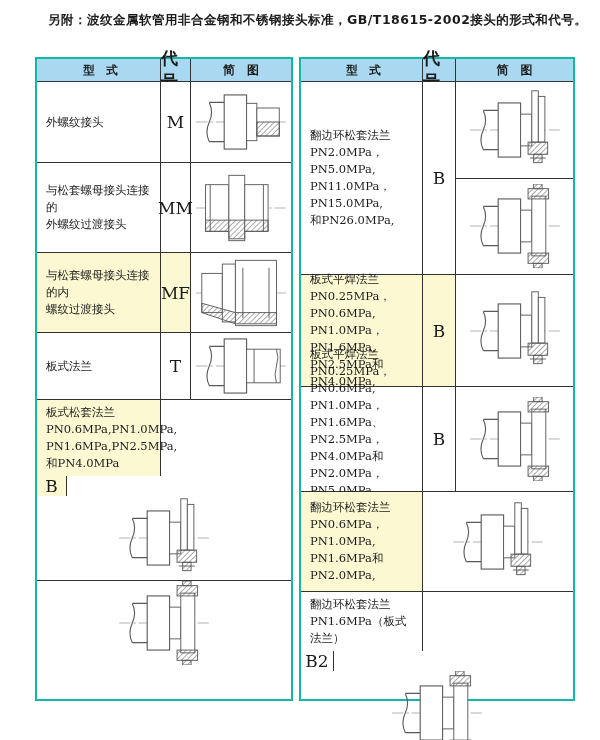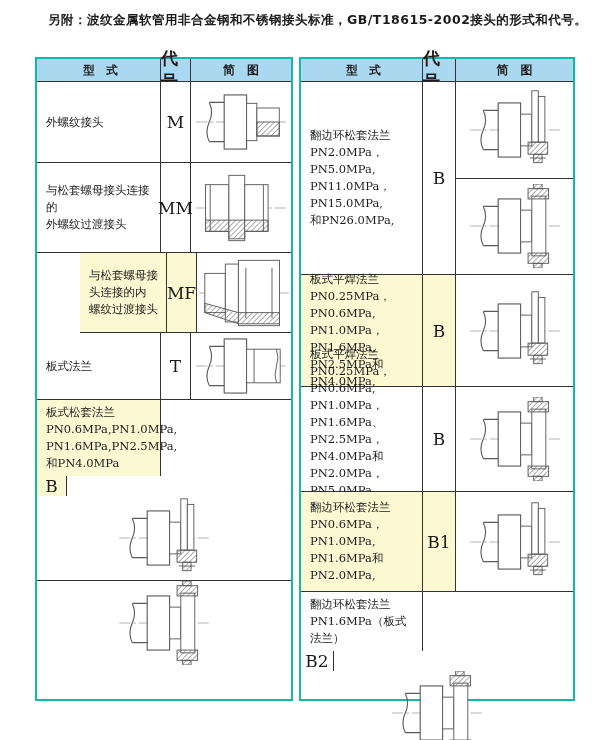--- a/index.html
+++ b/index.html
@@ -81,21 +81,21 @@
                 <rect x="12" y="20" width="25" height="50" fill="#fff" stroke="#5a5a5a"></rect>
                 <rect x="37" y="10" width="17" height="70" fill="#fff" stroke="#5a5a5a"></rect>
                 <rect x="54" y="20" width="25" height="50" fill="#fff" stroke="#5a5a5a"></rect>
                 <line x1="17" y1="20" x2="17" y2="70" stroke="#5a5a5a"></line>
                 <line x1="74" y1="20" x2="74" y2="70" stroke="#5a5a5a"></line>
                 <polygon points="12,58 79,58 79,70 54,70 54,78 37,78 37,70 12,70" fill="url(#h3)" stroke="#5a5a5a"></polygon>
               </svg>
             </div>
           </div>
         </div>
-        <div class="row highlight" style="height: 80px; margin-left: 43px;">
+        <div class="row highlight" style="height: 80px;">
           <div class="cell type-cell">与松套螺母接头连接的内
 螺纹过渡接头</div>
           <div class="cell code-cell">MF</div>
           <div class="cell diagram-cell">
             <div class="diagram-sub">
               <svg viewBox="0 0 100 90" width="94" height="84">
                 <defs>
                   <pattern id="h4" width="4" height="4" patternUnits="userSpaceOnUse" patternTransform="rotate(45)">
                     <line x1="0" y1="0" x2="0" y2="4" stroke="#5a5a5a" stroke-width="1.1"></line>
                   </pattern>
@@ -283,21 +283,20 @@
                 <rect x="64" y="74" width="22" height="11" fill="url(#h11)" stroke="#5a5a5a"></rect>
                 <rect x="70" y="85" width="9" height="5" fill="url(#h11)" stroke="#5a5a5a"></rect>
               </svg>
             </div>
           </div>
         </div>
         <div class="row highlight" style="height: 100px;">
           <div class="cell type-cell">翻边环松套法兰
 PN0.6MPa，PN1.0MPa,
 PN1.6MPa和PN2.0MPa,</div>
-          <div class="cell code-cell">B1</div>
           <div class="cell diagram-cell">
             <div class="diagram-sub">
               <svg viewBox="0 0 100 90" width="94" height="84">
                 <defs>
                   <pattern id="h12" width="4" height="4" patternUnits="userSpaceOnUse" patternTransform="rotate(45)">
                     <line x1="0" y1="0" x2="0" y2="4" stroke="#5a5a5a" stroke-width="1.1"></line>
                   </pattern>
                 </defs>
                 <path d="M2 45 H98" stroke="#8a8a8a" stroke-width="0.7" stroke-dasharray="12 3 3 3" fill="none"></path>
                 <path d="M16 24 H32 M16 66 H32 M16 24 q5 10 0 21 q-5 11 0 21" fill="none" stroke="#5a5a5a" stroke-width="1.2"></path>

